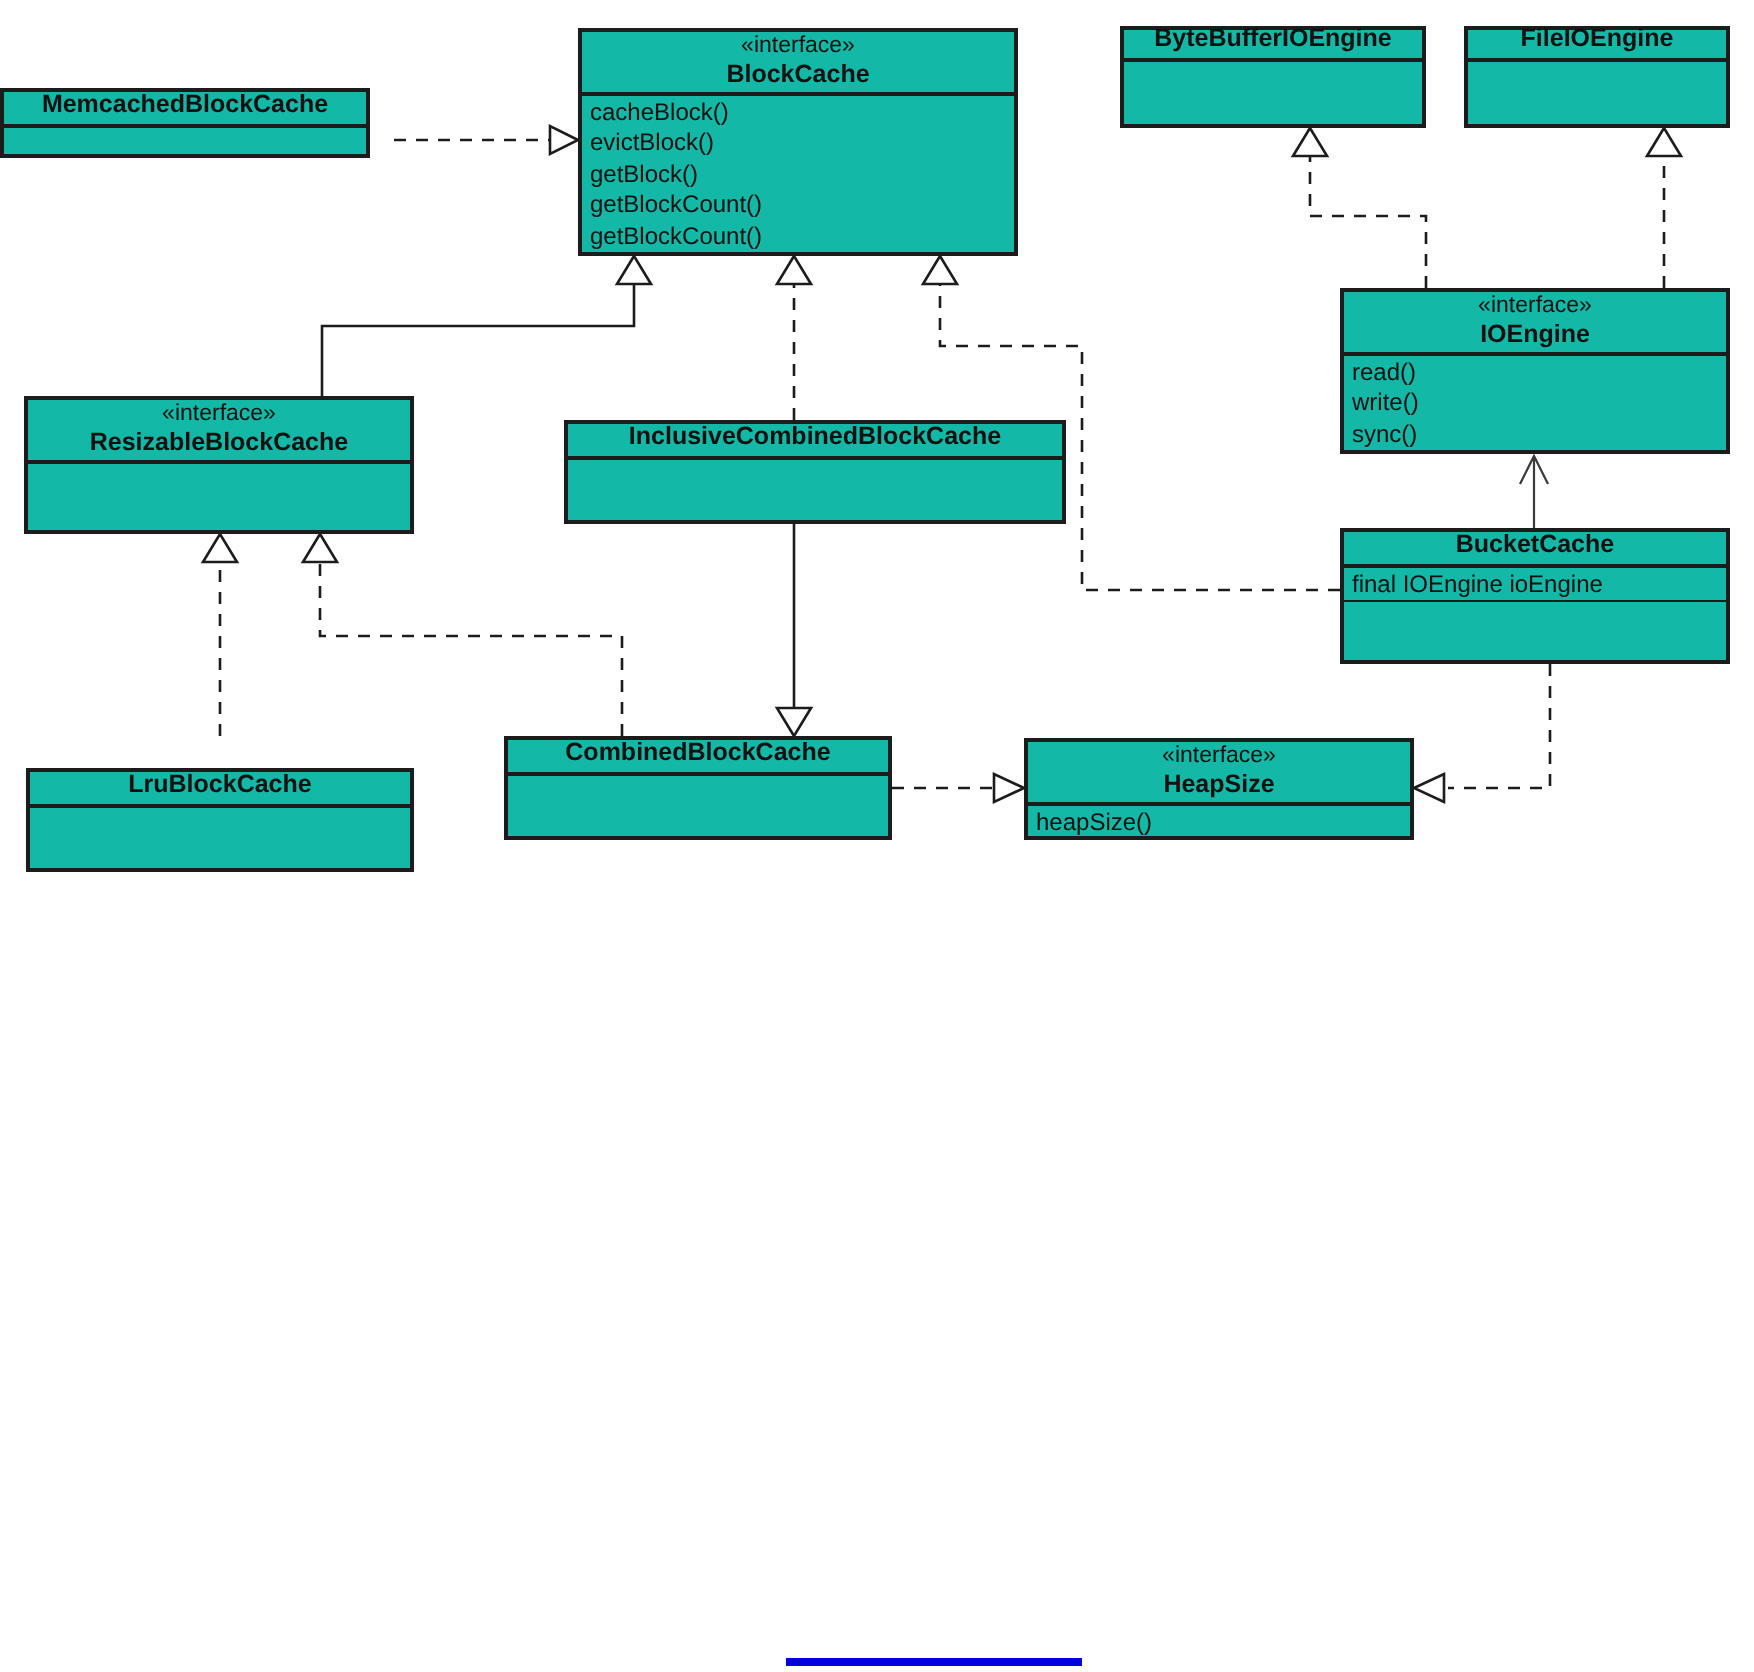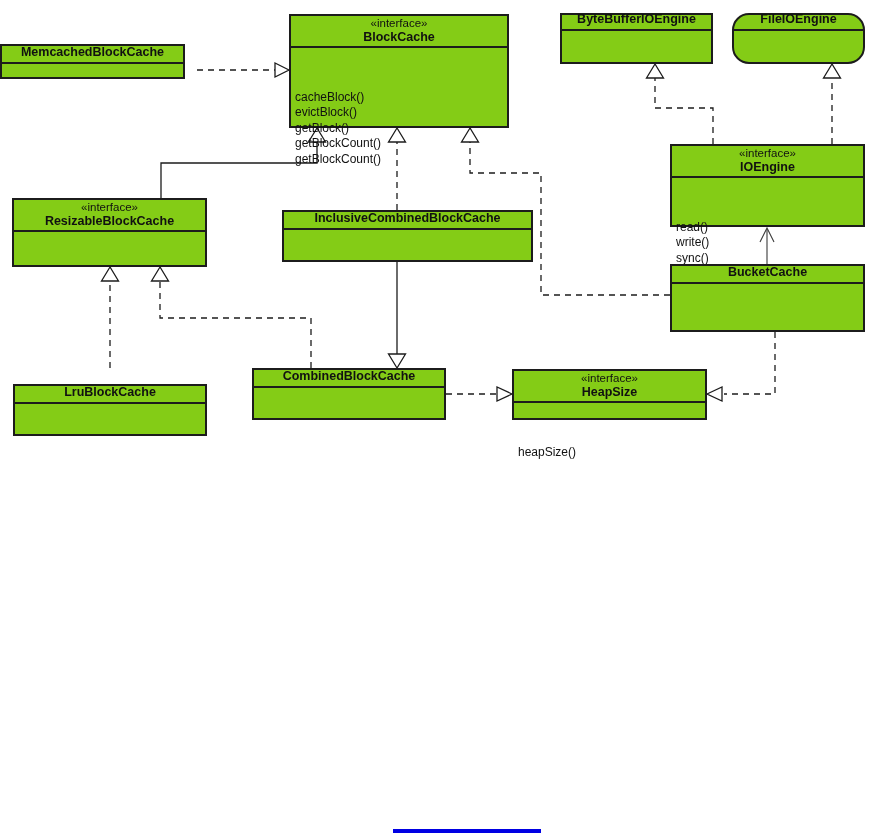--- a/index.html
+++ b/index.html
@@ -2,39 +2,39 @@
 <html><head>
 <meta charset="utf-8">
 <style>
   html,body { margin:0; padding:0; background:#ffffff; }
   #canvas {
     position:relative; width:877px; height:836px; background:#ffffff;
     font-family:"Liberation Sans","DejaVu Sans",sans-serif; color:#111;
     overflow:hidden;
   }
   .uml-class {
-    position:absolute; box-sizing:border-box; background:#84cc16;
+    position:absolute; box-sizing:border-box; background:#14b8a6;
     border:2px solid #1c1c1c; display:flex; flex-direction:column;
   }
   .title {
     box-sizing:border-box; border-bottom:2px solid #1c1c1c;
     display:flex; flex-direction:column; justify-content:center;
     padding:1px 2px 2px 2px;
   }
   .title.one { height:18px;justify-content:flex-end; }
   .title.two { height:32px; }
   .cname {
     font-weight:bold; font-size:12.5px; line-height:15px;
     text-align:center; white-space:nowrap;
   }
   .stereo {
     font-weight:normal; font-size:11.5px; line-height:13px;
     text-align:center; white-space:nowrap;
   }
-  .members { box-sizing:border-box; padding:1px 16px 0 0;margin-top:41px; }
+  .members { box-sizing:border-box; padding:1px 16px 0 0; }
   .members.attr-sep { border-bottom:1px solid #1c1c1c; }
   .member-line {
     font-size:12px; line-height:15.4px; padding-left:4px; white-space:nowrap;
   }
   .body { flex:1; }
   #edges { position:absolute; left:0; top:0; pointer-events:none; }
   #edges path, #edges polyline { fill:none; stroke:#1c1c1c; stroke-width:1.3; }
   #edges path.dashed { stroke-dasharray:6,5; }
   #edges polygon.tri { fill:#ffffff; stroke:#1c1c1c; stroke-width:1.3; }
   #edges polyline.stick { stroke:#3a3a3a; stroke-width:1.1; }
@@ -108,21 +108,21 @@
       </div>
   </div>
 
   <div class="uml-class" style="left:560px;top:13px;width:153px;height:51px;">
     <div class="title one" style="height:16px">
       <div class="cname">ByteBufferIOEngine</div>
     </div>
     <div class="body"></div>
   </div>
 
-  <div class="uml-class" style="left:732px;top:13px;width:133px;height:51px;border-radius:17px;">
+  <div class="uml-class" style="left:732px;top:13px;width:133px;height:51px;">
     <div class="title one" style="height:16px">
       <div class="cname">FileIOEngine</div>
     </div>
     <div class="body"></div>
   </div>
 
   <div class="uml-class" style="left:670px;top:144px;width:195px;height:83px;">
     <div class="title two">
       <div class="stereo">«interface»</div>
       <div class="cname">IOEngine</div>
@@ -131,20 +131,23 @@
         <div class="member-line">read()</div>
         <div class="member-line">write()</div>
         <div class="member-line">sync()</div>
       </div>
   </div>
 
   <div class="uml-class" style="left:670px;top:264px;width:195px;height:68px;">
     <div class="title one">
       <div class="cname">BucketCache</div>
     </div>
+    <div class="members attr-sep">
+        <div class="member-line">final IOEngine ioEngine</div>
+      </div>
     <div class="body"></div>
   </div>
 
   <div class="uml-class" style="left:12px;top:198px;width:195px;height:69px;">
     <div class="title two">
       <div class="stereo">«interface»</div>
       <div class="cname">ResizableBlockCache</div>
     </div>
     <div class="body"></div>
   </div>

